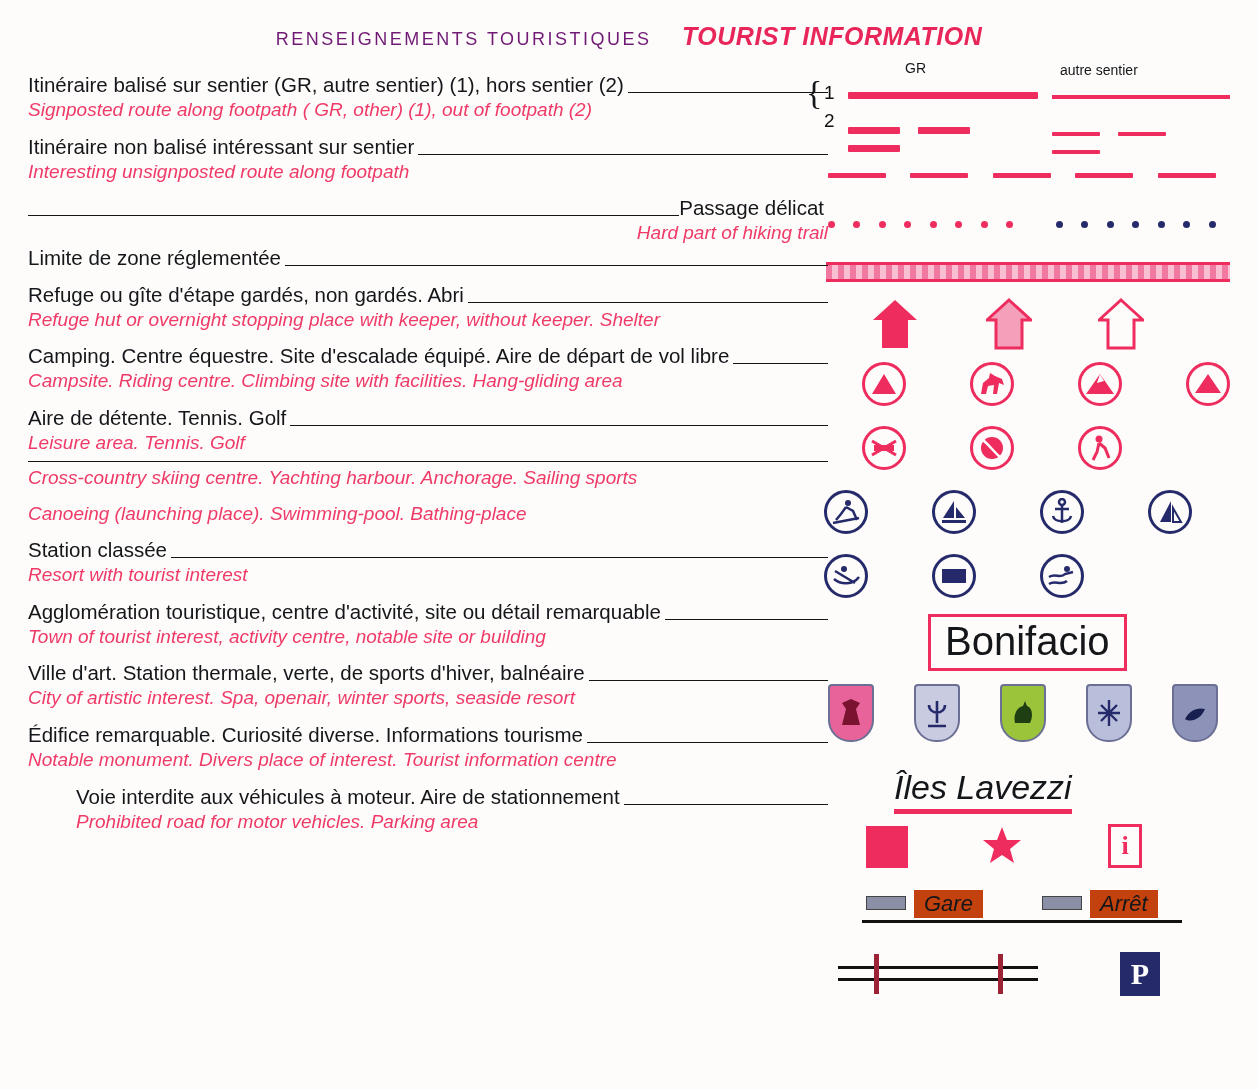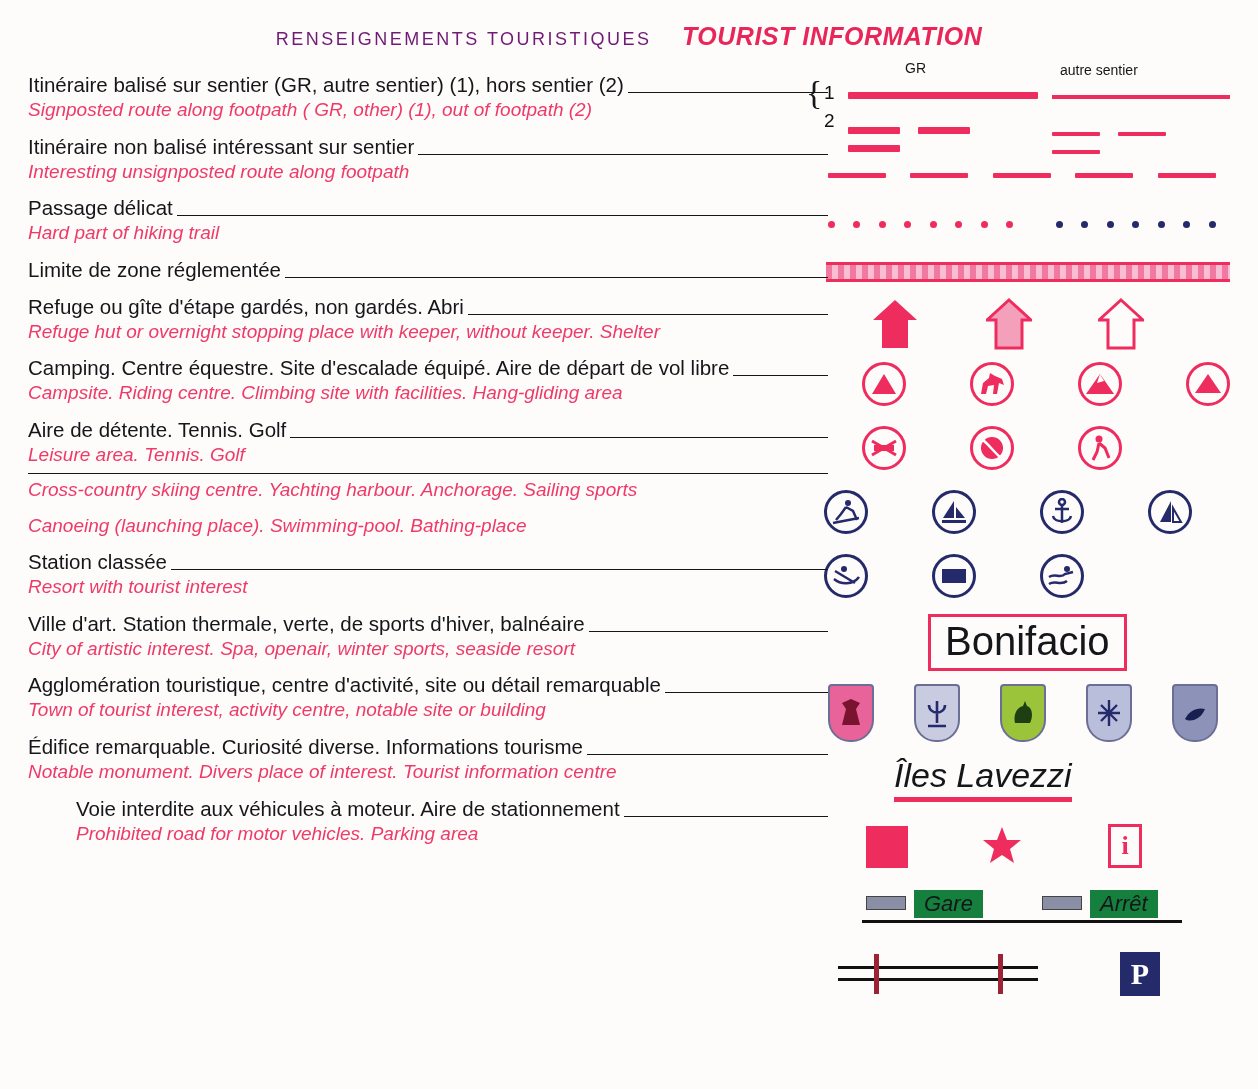--- a/index.html
+++ b/index.html
@@ -84,21 +84,21 @@
     font-size:34px;font-style:italic;color:#15161a;
     border-bottom:5px solid #ee2c5e;display:inline-block;padding-bottom:2px;
   }
   .sq{width:42px;height:42px;background:#ee2c5e;}
   .infobox{
     width:34px;height:44px;border:3px solid #ee2c5e;color:#ee2c5e;
     display:flex;align-items:center;justify-content:center;font-weight:bold;
     font-size:26px;font-family:"Liberation Serif",serif;box-sizing:border-box;
   }
   .gare-tag{
-    background:#15803d;color:#15161a;font-size:22px;font-style:italic;
+    background:#c2410c;color:#15161a;font-size:22px;font-style:italic;
     padding:1px 10px;display:inline-block;
   }
   .plat{width:38px;height:12px;background:#8b8fa6;border:1px solid #444;}
   .pbox{
     width:40px;height:44px;background:#252a6b;color:#fff;
     display:flex;align-items:center;justify-content:center;
     font-size:30px;font-weight:bold;font-family:"Liberation Serif",serif;
   }
   svg{display:block;}
 </style>
@@ -117,21 +117,21 @@
     <div class="row" style="margin-bottom:12px;">
       <div class="fr-line"><span class="txt">Itinéraire balisé sur sentier (GR, autre sentier) (1), hors sentier (2)</span><span class="rule"></span></div>
       <div class="en-line">Signposted route along footpath ( GR, other) (1), out of footpath (2)</div>
     </div>
 
     <div class="row" style="margin-bottom:12px;">
       <div class="fr-line"><span class="txt">Itinéraire non balisé intéressant sur sentier</span><span class="rule"></span></div>
       <div class="en-line">Interesting unsignposted route along footpath</div>
     </div>
 
-    <div class="row" style="margin-bottom:12px;">
+    <div class="row" style="margin-bottom:0;text-align:right;">
       <div class="fr-line"><span class="txt">Passage délicat</span><span class="rule"></span></div>
       <div class="en-line">Hard part of hiking trail</div>
     </div>
 
     <div class="row" style="margin-bottom:12px;">
       <div class="fr-line"><span class="txt">Limite de zone réglementée</span><span class="rule"></span></div>
     </div>
 
     <div class="row" style="margin-bottom:12px;">
       <div class="fr-line"><span class="txt">Refuge ou gîte d'étape gardés, non gardés. Abri</span><span class="rule"></span></div>
@@ -156,27 +156,27 @@
     <div class="row" style="margin-bottom:12px;">
       <div class="en-line">Canoeing (launching place). Swimming-pool. Bathing-place</div>
     </div>
 
     <div class="row" style="margin-bottom:12px;">
       <div class="fr-line"><span class="txt">Station classée</span><span class="rule"></span></div>
       <div class="en-line">Resort with tourist interest</div>
     </div>
 
     <div class="row" style="margin-bottom:12px;">
+      <div class="fr-line"><span class="txt">Agglomération touristique, centre d'activité, site ou détail remarquable</span><span class="rule"></span></div>
+      <div class="en-line">Town of tourist interest, activity centre, notable site or building</div>
+    </div>
+
+    <div class="row" style="margin-bottom:12px;">
       <div class="fr-line"><span class="txt">Ville d'art. Station thermale, verte, de sports d'hiver, balnéaire</span><span class="rule"></span></div>
       <div class="en-line">City of artistic interest. Spa, openair, winter sports, seaside resort</div>
-    </div>
-
-    <div class="row" style="margin-bottom:12px;">
-      <div class="fr-line"><span class="txt">Agglomération touristique, centre d'activité, site ou détail remarquable</span><span class="rule"></span></div>
-      <div class="en-line">Town of tourist interest, activity centre, notable site or building</div>
     </div>
 
     <div class="row" style="margin-bottom:12px;">
       <div class="fr-line"><span class="txt">Édifice remarquable. Curiosité diverse. Informations tourisme</span><span class="rule"></span></div>
       <div class="en-line">Notable monument. Divers place of interest. Tourist information centre</div>
     </div>
 
 
     <div class="row" style="margin-bottom:4px;margin-left:48px;">
       <div class="fr-line"><span class="txt">Voie interdite aux véhicules à moteur. Aire de stationnement</span><span class="rule"></span></div>
@@ -381,21 +381,21 @@
         </svg>
       </div>
       <div class="shield" style="position:absolute;left:352px;top:4px;background:#8d93b8;">
         <svg width="28" height="32" viewBox="0 0 28 32">
             <path d="M4 22 C8 14 16 10 24 12 C20 22 10 26 4 22 Z" fill="#18204f"></path>
           </svg>
       </div>
     </div>
 
     <div style="position:relative;height:62px;">
-      <span class="islandname" style="position:absolute;left:74px;top:0;font-style:italic;">Îles Lavezzi</span>
+      <span class="islandname" style="position:absolute;left:74px;top:12px;font-style:italic;">Îles Lavezzi</span>
     </div>
 
     <div style="position:relative;height:68px;">
       <div class="sq" style="position:absolute;left:46px;top:8px;"></div>
       <svg width="44" height="44" viewBox="0 0 44 44" style="position:absolute;left:160px;top:6px;">
         <polygon points="22,3 27,16 41,16 30,25 34,39 22,31 10,39 14,25 3,16 17,16" fill="#ee2c5e"></polygon>
       </svg>
       <div class="infobox" style="position:absolute;left:288px;top:6px;">
         <span>i</span>
       </div>

